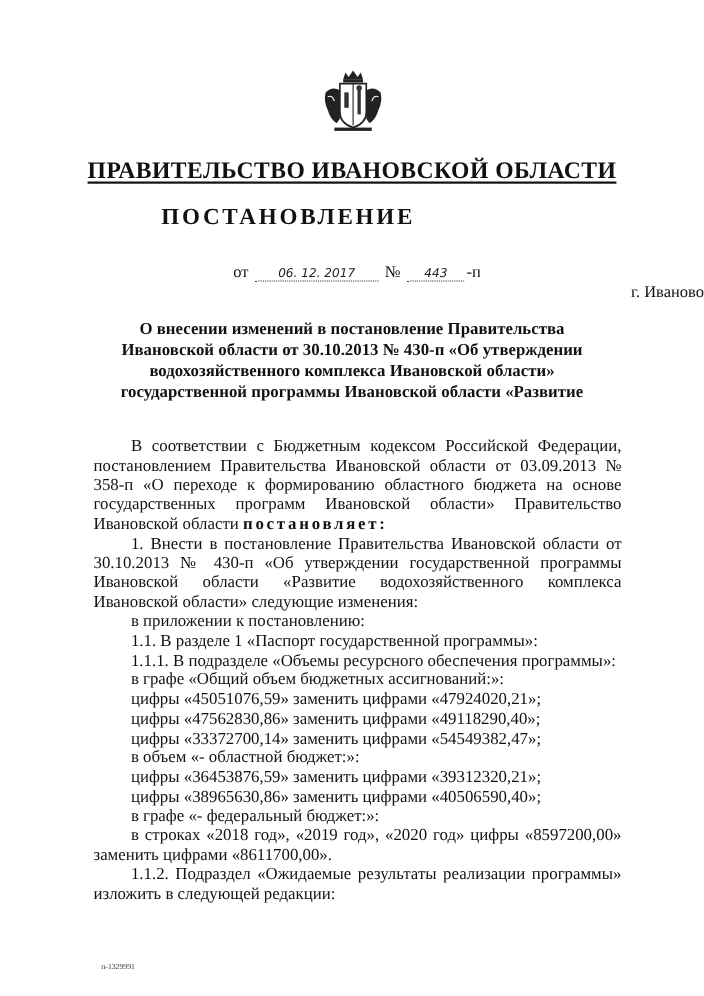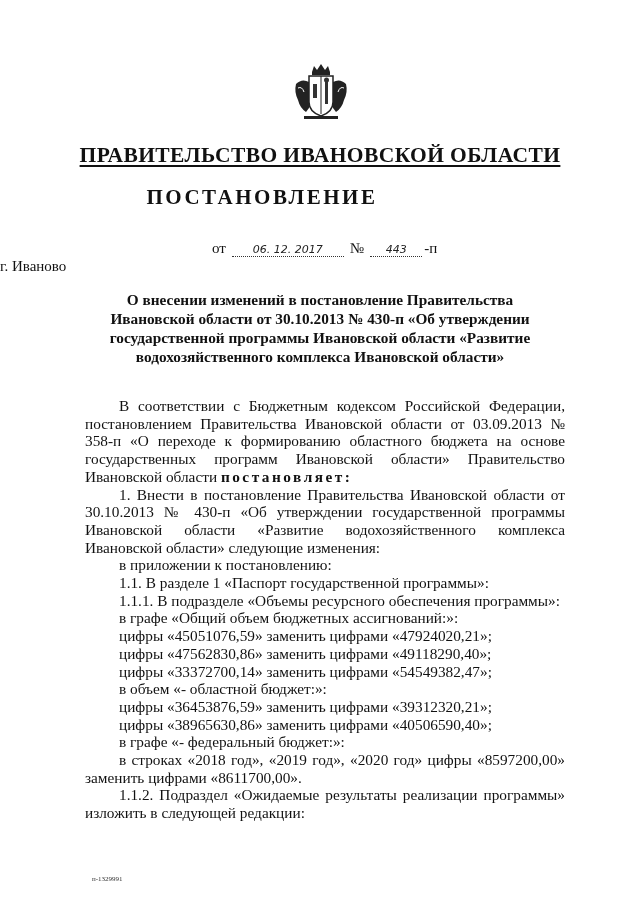--- a/index.html
+++ b/index.html
@@ -16,31 +16,31 @@
       text-align: center; font-weight: bold; font-size: 21.5px;
       letter-spacing: 0.4px;
     }
     .gov-title span { text-decoration: underline; text-underline-offset: 3px; text-decoration-thickness: 2px; }
     .doc-type {
       position: absolute; left: 0; width: 524px; top: 185px;
       text-align: center; font-weight: bold; font-size: 21px; letter-spacing: 2.5px;
     }
     .date-line {
       position: absolute; left: 212px; top: 240px; font-size: 15px;
-      display: flex; align-items: flex-end; white-space: nowrap;
+      display: flex; align-items: center; white-space: nowrap;
     }
     .date-line .fill {
       display: inline-block; border-bottom: 1px dotted #333;
       font-style: italic; font-family: "DejaVu Sans", sans-serif; font-size: 11px;
       text-align: center; color: #222;
     }
     .date-line .fill.date { width: 112px; margin: 0 6px; }
     .date-line .fill.num { width: 52px; margin: 0 2px 0 6px; }
     .city {
-      position: absolute; left: 0; width: 640px; top: 258px; text-align: left; font-size: 15px;
+      position: absolute; left: 0; width: 640px; top: 258px; text-align: right; font-size: 15px;
     }
     .subject {
       position: absolute; left: 92px; width: 456px; top: 290px;
       text-align: center; font-weight: bold; font-size: 15.3px; line-height: 19px;
     }
     .body {
       position: absolute; left: 85px; width: 480px; top: 397px;
       font-size: 15.3px; line-height: 17.7px;
     }
     .body p { margin: 0; text-align: justify; text-align-last: left; }
@@ -88,22 +88,22 @@
   <span>№</span>
   <span class="fill num">443</span>
   <span>-п</span>
 </div>
 
 <div class="city">г. Иваново</div>
 
 <div class="subject">
   <div>О внесении изменений в постановление Правительства</div>
   <div>Ивановской области от 30.10.2013 № 430-п «Об утверждении</div>
+  <div>водохозяйственного комплекса Ивановской области»</div>
   <div>государственной программы Ивановской области «Развитие</div>
-  <div>водохозяйственного комплекса Ивановской области»</div>
 </div>
 
 <div class="body">
   <p class="indent"><span>В соответствии с Бюджетным кодексом Российской Федерации, постановлением Правительства Ивановской области от 03.09.2013 № 358-п «О переходе к формированию областного бюджета на основе государственных программ Ивановской области» Правительство Ивановской области</span> <span class="spaced">постановляет:</span></p>
   <p class="indent">1. Внести в постановление Правительства Ивановской области от 30.10.2013 № 430-п «Об утверждении государственной программы Ивановской области «Развитие водохозяйственного комплекса Ивановской области» следующие изменения:</p>
   <p class="pad">в приложении к постановлению:</p>
   <p class="pad">1.1. В разделе 1 «Паспорт государственной программы»:</p>
   <p class="pad">1.1.1. В подразделе «Объемы ресурсного обеспечения программы»:</p>
   <p class="pad">в графе «Общий объем бюджетных ассигнований:»:</p>
   <p class="pad">цифры «45051076,59» заменить цифрами «47924020,21»;</p>

